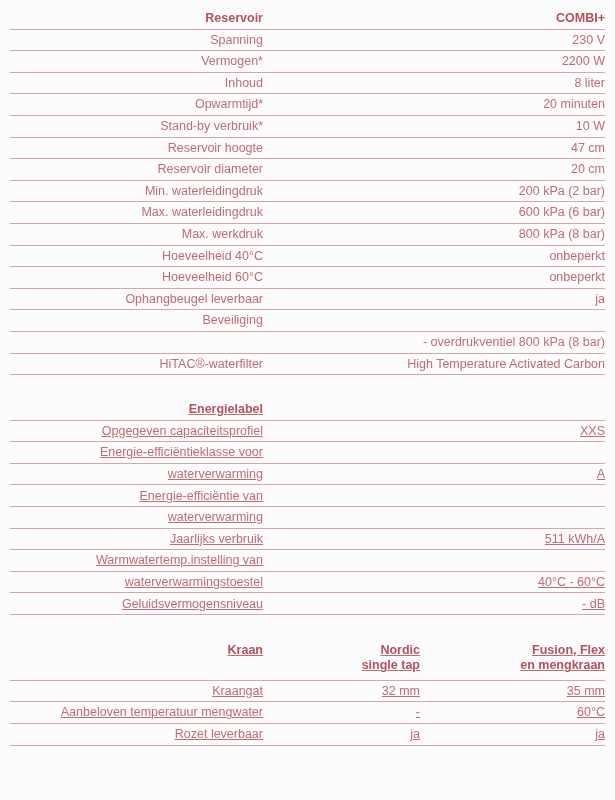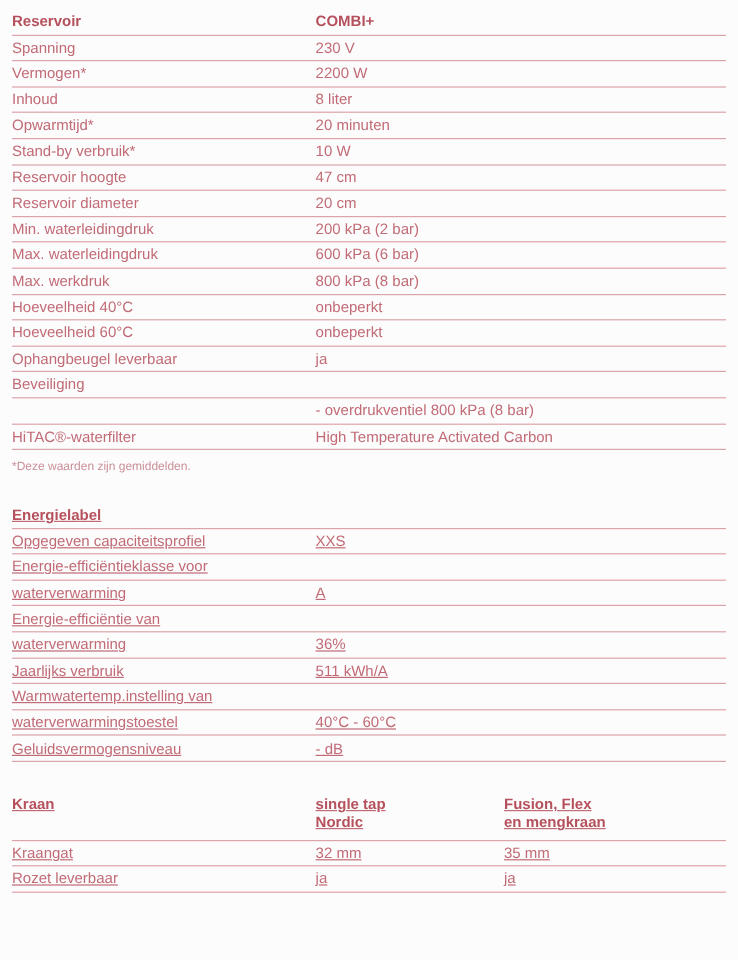--- a/index.html
+++ b/index.html
@@ -9,21 +9,21 @@
     --footnote:#c98f98;
     --bg:#fdfcfc;
   }
   *{box-sizing:border-box;margin:0;padding:0;}
   html,body{background:var(--bg);}
   body{
     width:615px;height:800px;overflow:hidden;
     font-family:"Liberation Sans","DejaVu Sans",sans-serif;
     color:var(--text);
   }
-  .page{width:615px;height:800px;padding:8px 10px 0 10px;}
+  .page{width:615px;height:800px;padding:8px 10px 0 10px;text-align:right;}
   .row{
     display:flex;align-items:center;
     min-height:21.6px;
     border-bottom:1px solid var(--border);
     font-size:12.5px;line-height:1.15;
   }
   .cell{padding:2px 0;}
   .label{width:253px;flex:none;}
   .value{flex:1;}
   .col-mid{width:157px;flex:none;}
@@ -103,21 +103,20 @@
       <div class="cell label">Beveiliging</div>
     </div>
     <div class="row">
       <div class="cell label"></div>
       <div class="cell value">- overdrukventiel 800 kPa (8 bar)</div>
     </div>
     <div class="row">
       <div class="cell label">HiTAC®-waterfilter</div>
       <div class="cell value">High Temperature Activated Carbon</div>
     </div>
-    <p class="footnote">*Deze waarden zijn gemiddelden.</p>
   </section>
 
   <section class="section-gap">
     <div class="row">
       <div class="cell label bold">Energielabel</div>
       <div class="cell value"></div>
     </div>
     <div class="row">
       <div class="cell label">Opgegeven capaciteitsprofiel</div>
       <div class="cell value">XXS</div>
@@ -129,21 +128,20 @@
     <div class="row">
       <div class="cell label">waterverwarming</div>
       <div class="cell value">A</div>
     </div>
     <div class="row">
       <div class="cell label">Energie-efficiëntie van</div>
       <div class="cell value"></div>
     </div>
     <div class="row">
       <div class="cell label">waterverwarming</div>
-      <div class="cell value">36%</div>
     </div>
     <div class="row">
       <div class="cell label">Jaarlijks verbruik</div>
       <div class="cell value">511 kWh/A</div>
     </div>
     <div class="row">
       <div class="cell label">Warmwatertemp.instelling van</div>
       <div class="cell value"></div>
     </div>
     <div class="row">
@@ -153,33 +151,38 @@
     <div class="row">
       <div class="cell label">Geluidsvermogensniveau</div>
       <div class="cell value">- dB</div>
     </div>
   </section>
 
   <section class="section-gap">
     <div class="row tap-header">
       <div class="cell label bold">Kraan</div>
       <div class="cell col-mid bold">
+        <div>Nordic</div>
         <div>single tap</div>
-        <div>Nordic</div>
       </div>
       <div class="cell col-end bold">
         <div>Fusion, Flex</div>
         <div>en mengkraan</div>
       </div>
     </div>
     <div class="row">
       <div class="cell label">Kraangat</div>
       <div class="cell col-mid">32 mm</div>
       <div class="cell col-end">35 mm</div>
     </div>
     <div class="row">
+      <div class="cell label">Aanbeloven temperatuur mengwater</div>
+      <div class="cell col-mid">-</div>
+      <div class="cell col-end">60°C</div>
+    </div>
+    <div class="row">
       <div class="cell label">Rozet leverbaar</div>
       <div class="cell col-mid">ja</div>
       <div class="cell col-end">ja</div>
     </div>
   </section>
 
 </div>
 
 </body></html>

